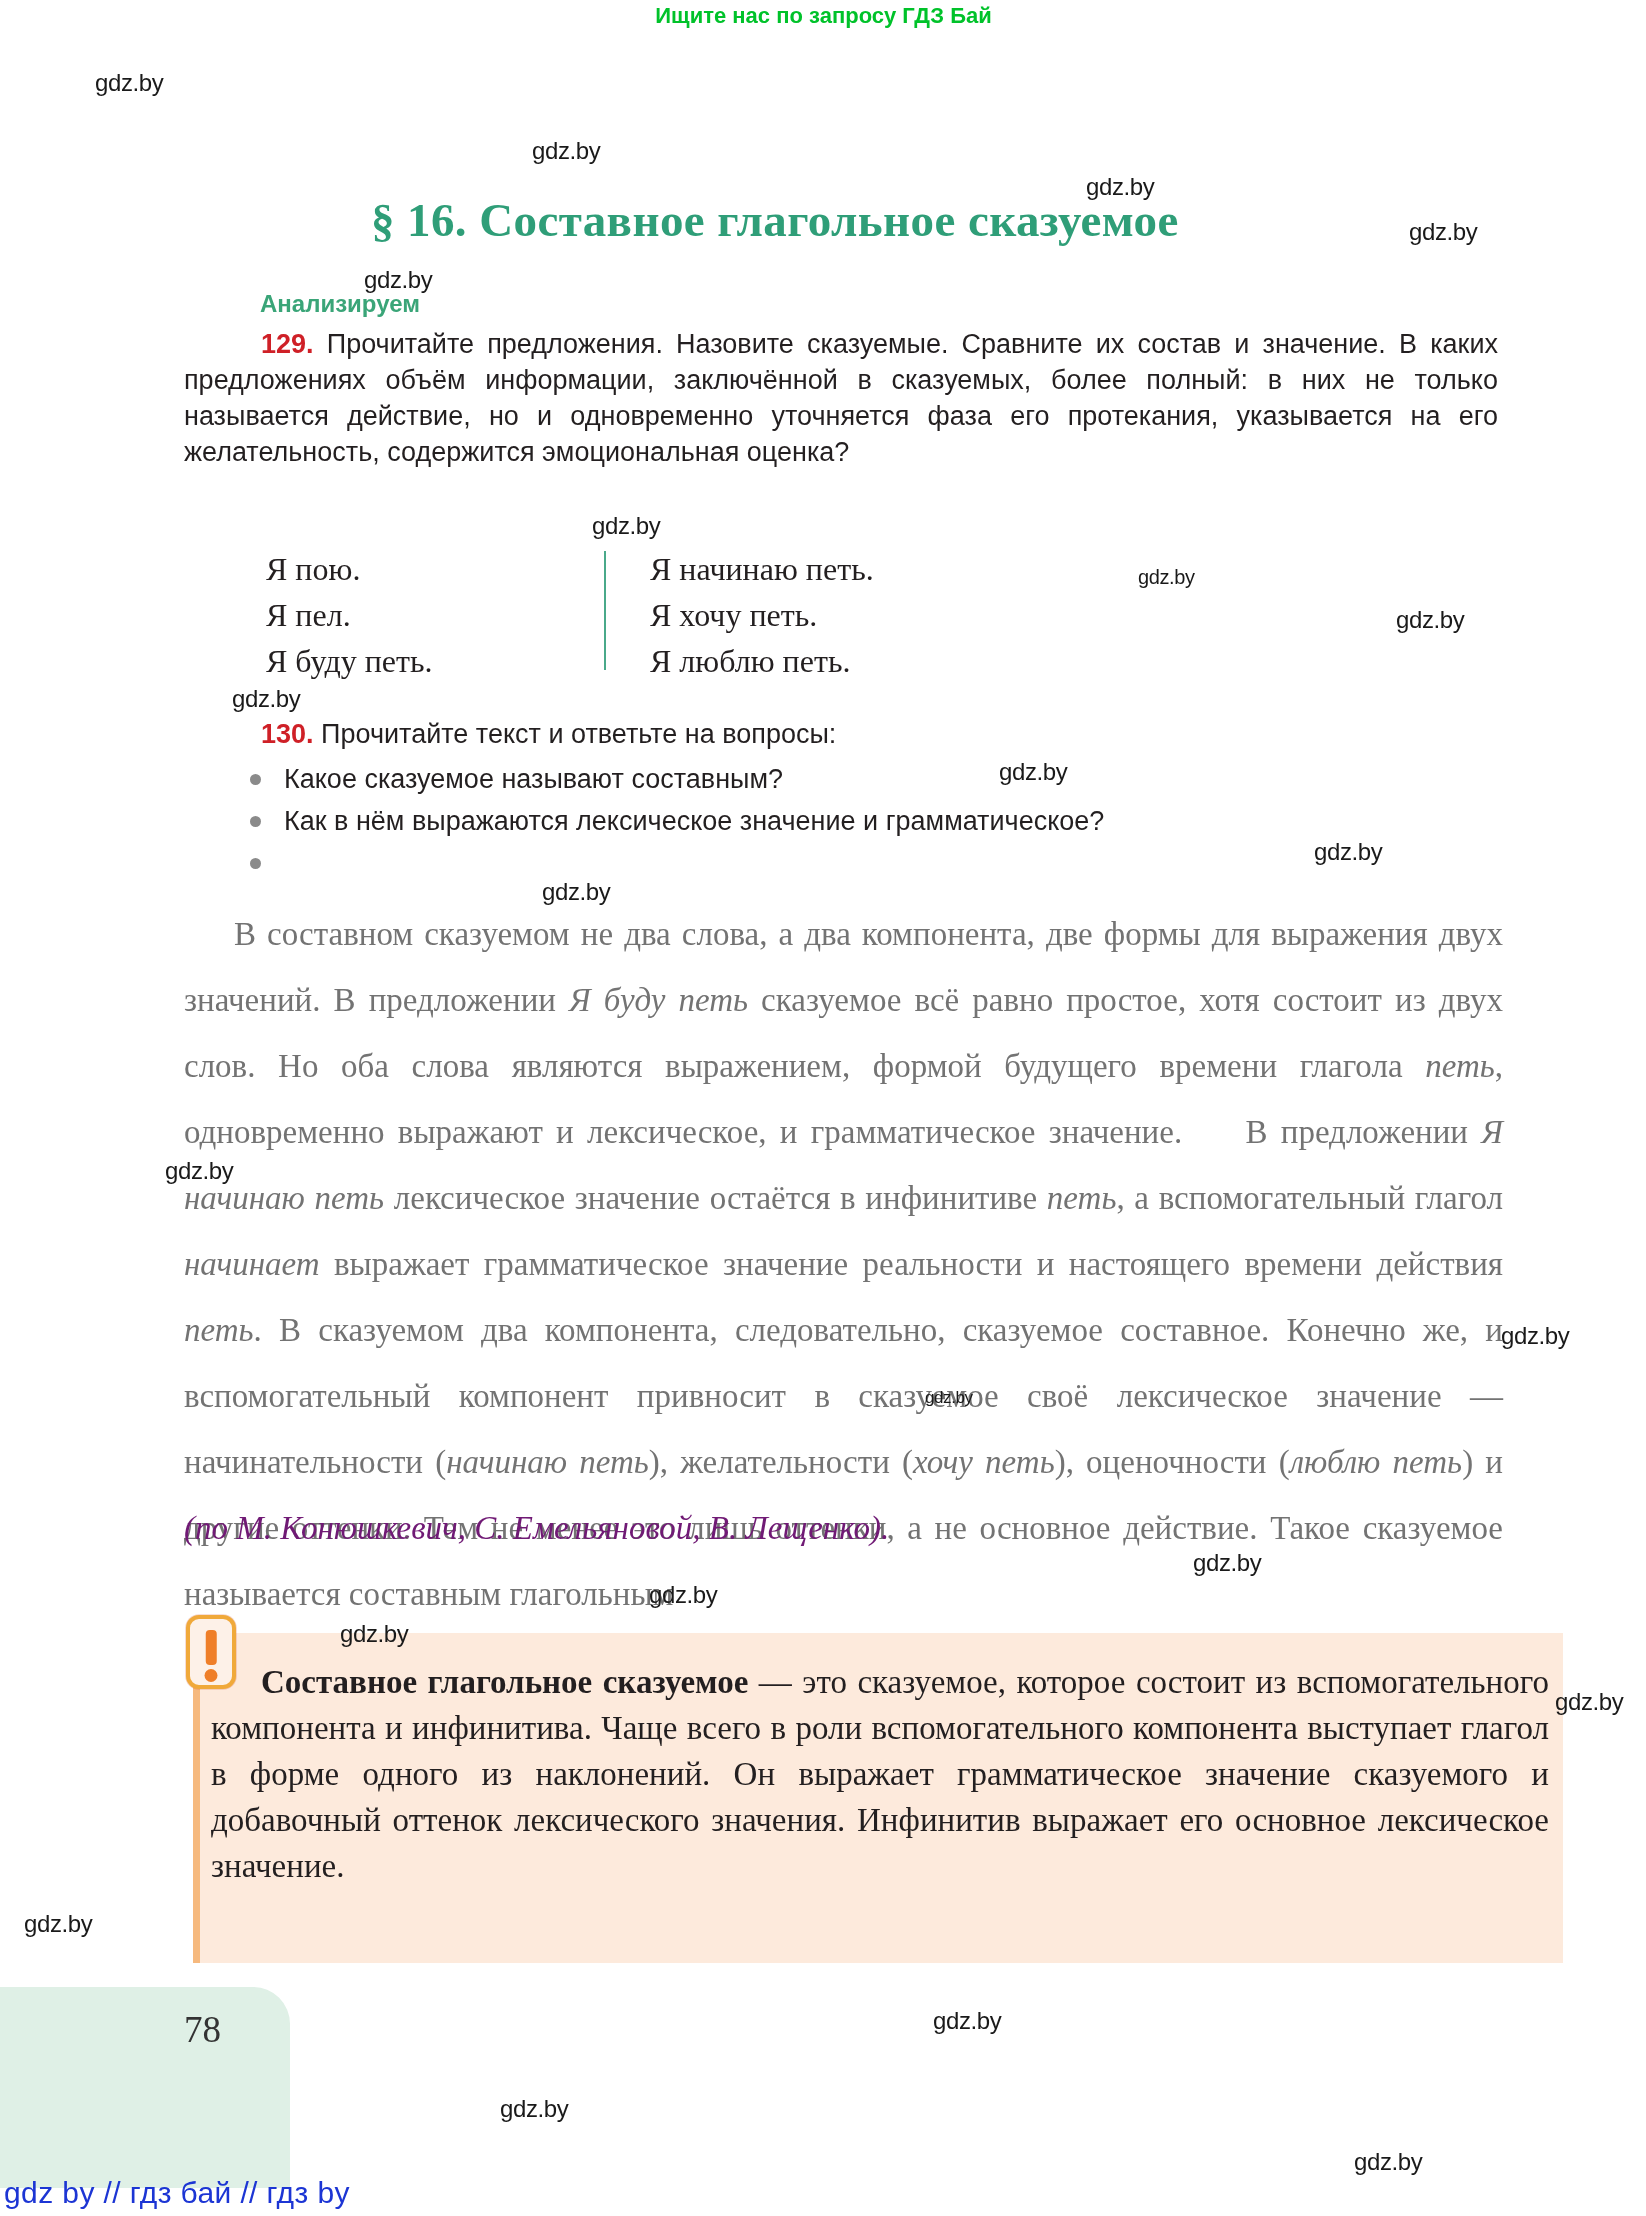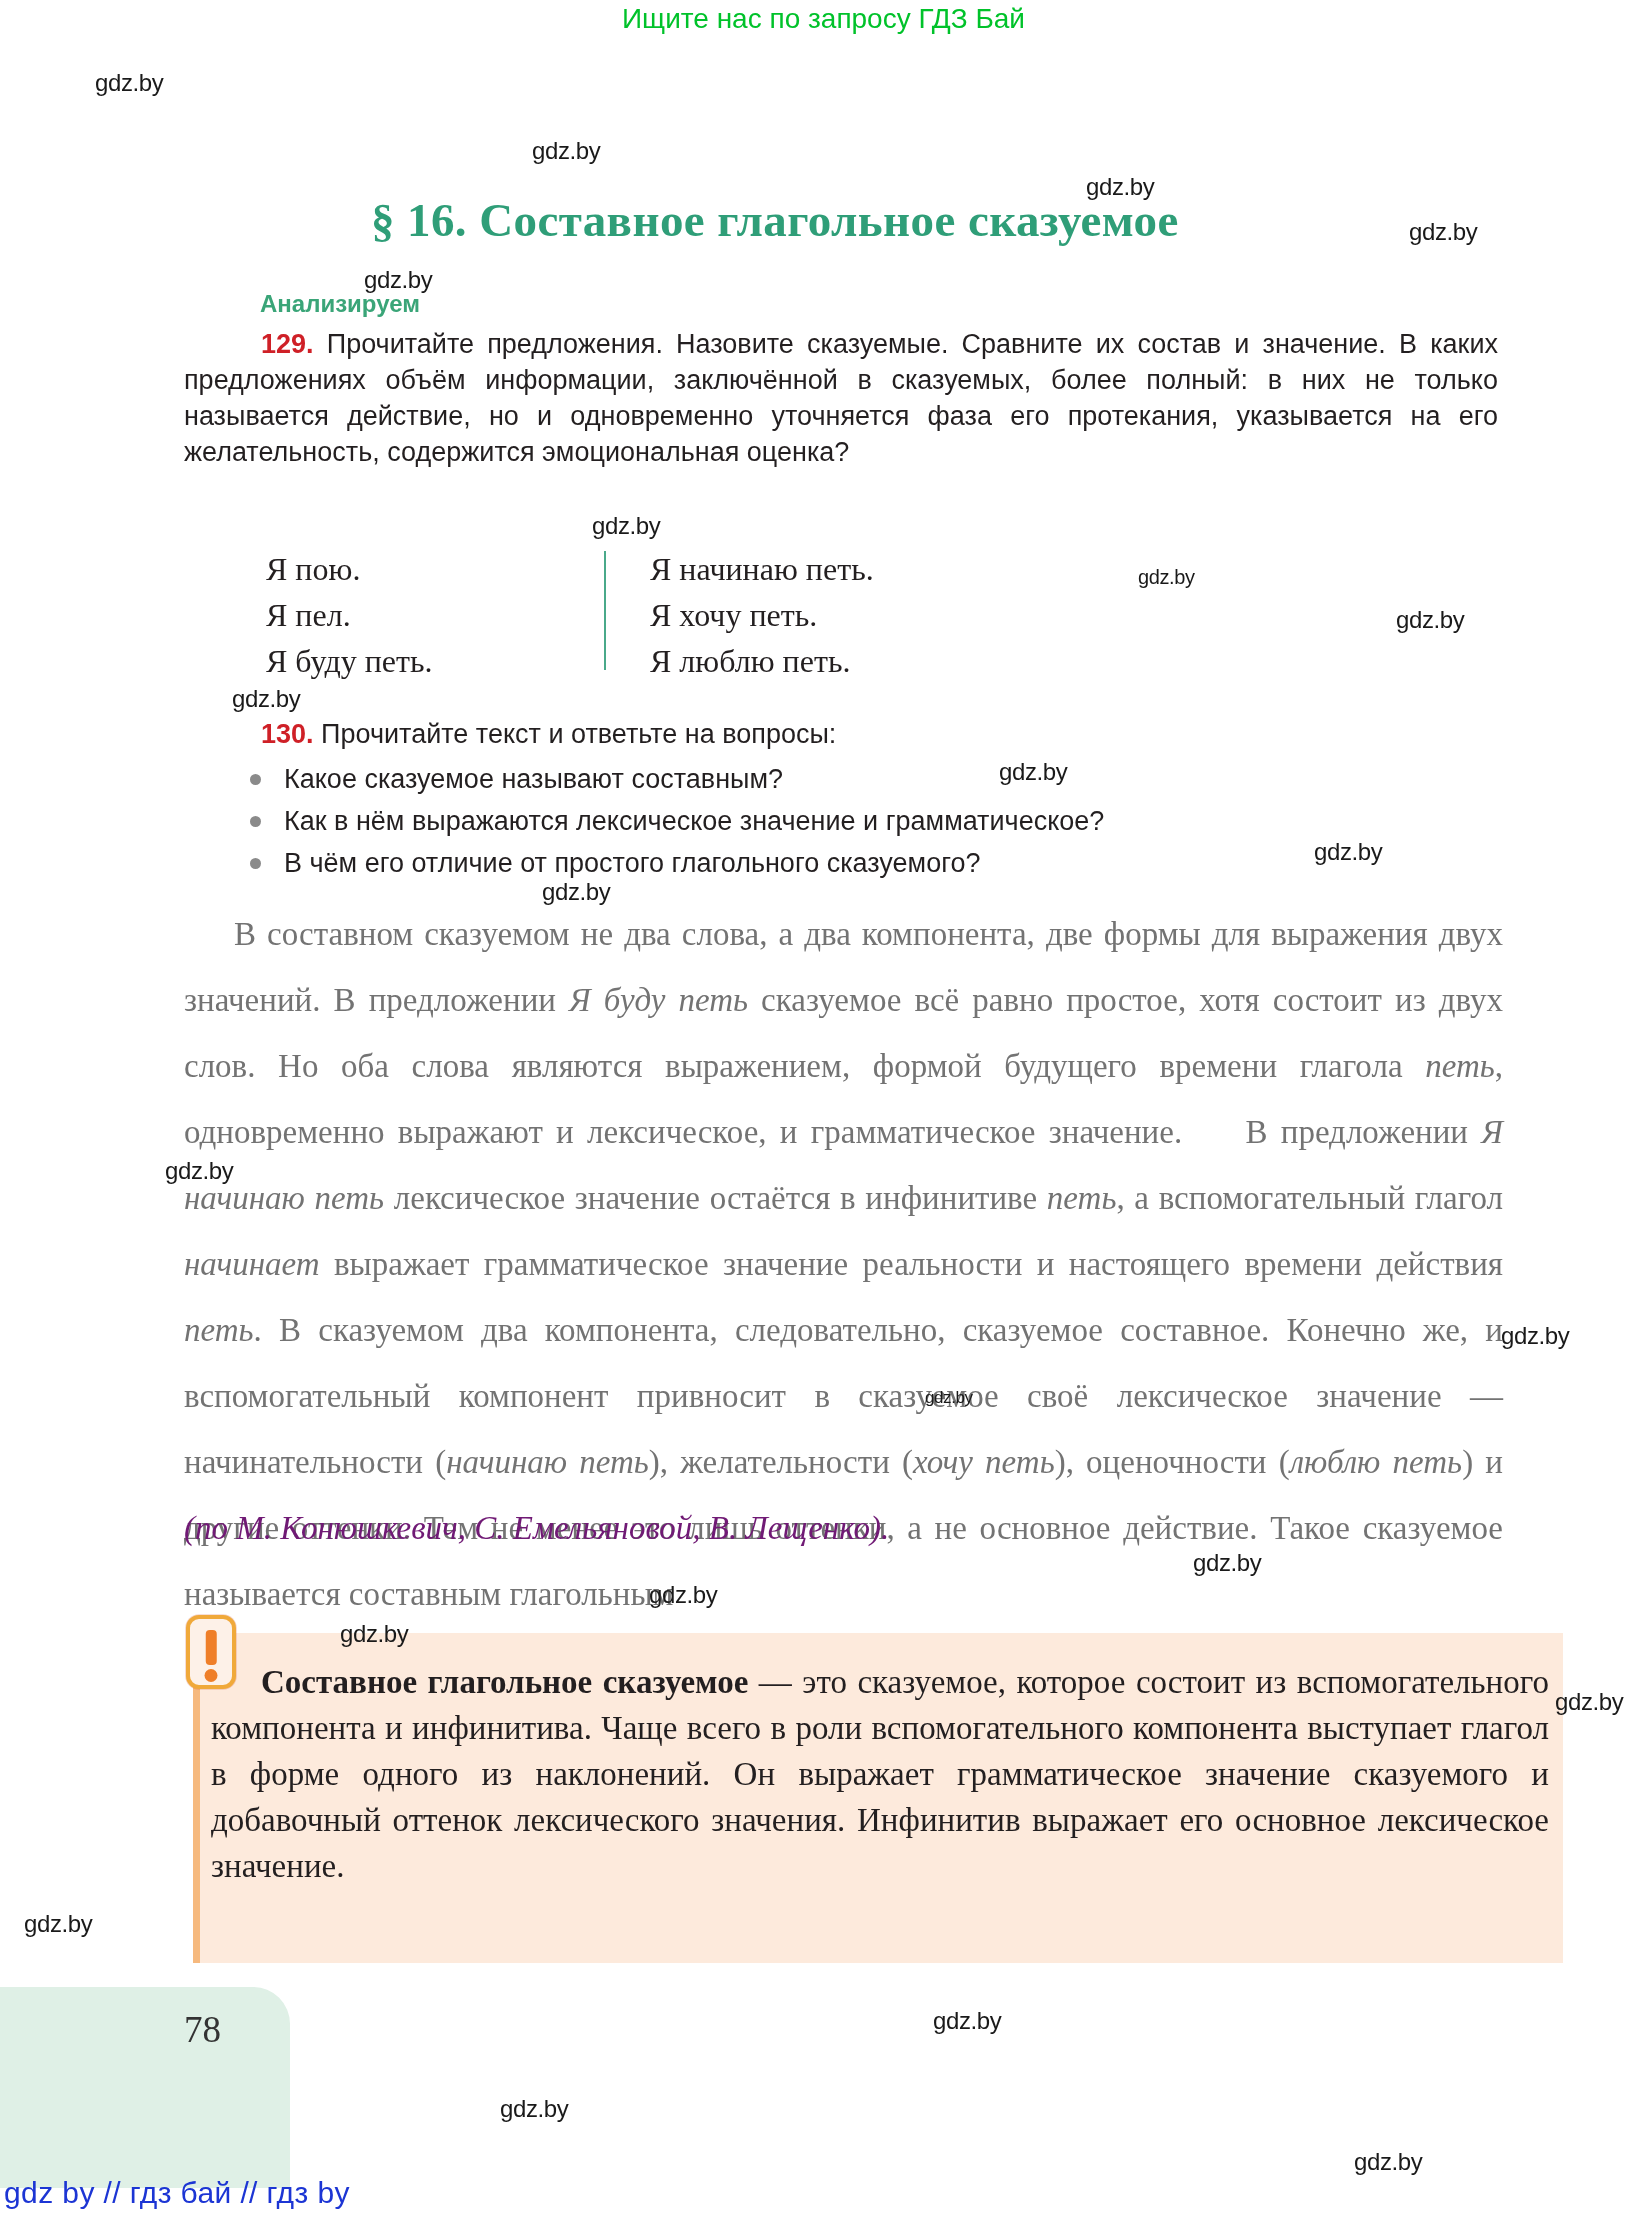--- a/index.html
+++ b/index.html
@@ -29,22 +29,22 @@
   .wm.sm { font-size: 20px; }
   .wm.xs { font-size: 17px; }
 
   
   #top-banner {
     position: absolute;
     top: 3.2px;
     left: 0;
     width: 100%;
     text-align: center;
-    font-size: 28px;
-    font-weight: normal;
+    font-size: 22px;
+    font-weight: bold;
     color: #00c22a;
     font-family: "Liberation Sans", sans-serif;
   }
 
   
   #section-heading {
     position: absolute;
     top: 193px;
     left: 371px;
     width: 1015px;
@@ -290,21 +290,20 @@
   <li>
     <span class="bullet"></span>
     <span>Какое сказуемое называют составным?</span>
   </li>
   <li>
     <span class="bullet"></span>
     <span>Как в нём выражаются лексическое значение и грамматическое?</span>
   </li>
   <li>
     <span class="bullet"></span>
-    <span>В чём его отличие от простого глагольного сказуемого?</span>
   </li>
 </ul>
 
 <div id="body-text">
   <span class="ind"></span><span>В составном сказуемом не два слова, а два компонента, две формы для выражения двух значений. В предложении </span><i>Я буду петь</i><span> сказуемое всё равно простое, хотя состоит из двух слов. Но оба слова являются выражением, формой будущего времени глагола </span><i>петь</i><span>, одновременно выражают и лексическое, и грамматическое значение.</span>
   <span class="ind"></span><span>В предложении </span><i>Я начинаю петь</i><span> лексическое значение остаётся в инфинитиве </span><i>петь</i><span>, а вспомогательный глагол </span><i>начинает</i><span> выражает грамматическое значение реальности и настоящего времени действия </span><i>петь</i><span>. В сказуемом два компонента, следовательно, сказуемое составное. Конечно же, и вспомогательный компонент привносит в сказуемое своё лексическое значение — начинательности (</span><i>начинаю петь</i><span>), желательности (</span><i>хочу петь</i><span>), оценочности (</span><i>люблю петь</i><span>) и другие оттенки. Тем не менее это лишь оттенки, а не основное действие. Такое сказуемое называется составным глагольным</span>
 </div>
 
 <div id="attrib">(по М. Конюшкевич, С. Емельяновой, В. Лещенко).</div>
 

